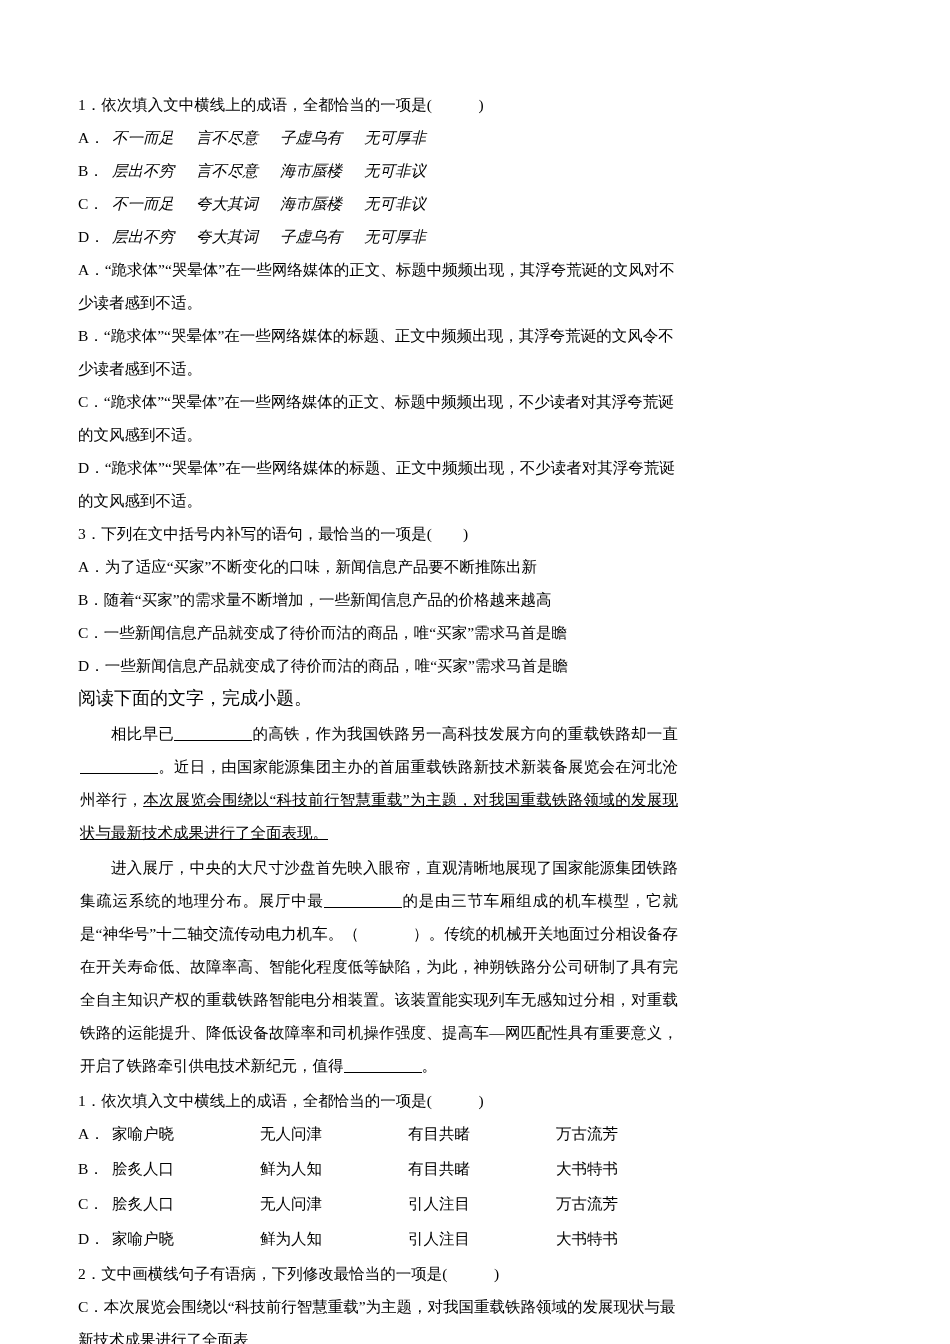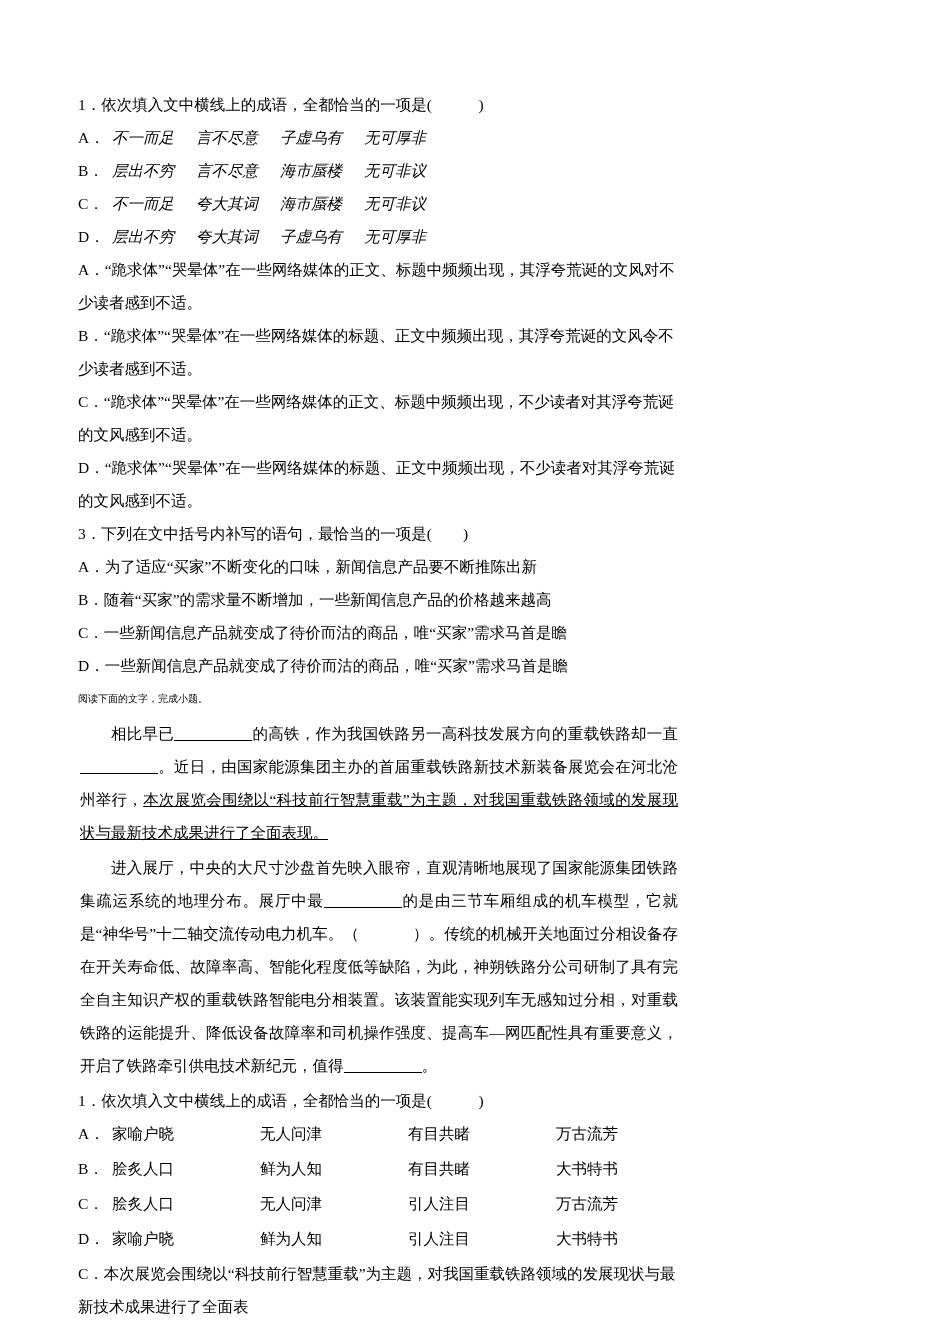--- a/index.html
+++ b/index.html
@@ -14,21 +14,21 @@
     color: #000000;
   }
   .page {
     position: relative;
     width: 758px;
     min-height: 1344px;
     box-sizing: border-box;
     padding: 88px 78px 40px 78px;
   }
   .line {
-    font-size: 10px;
+    font-size: 18px;
     line-height: 33px;
     white-space: pre-wrap;
   }
   .q-line {
     font-size: 15.5px;
     line-height: 33px;
   }
   .opt-line {
     font-size: 15.5px;
     line-height: 33px;
@@ -181,17 +181,18 @@
     <span class="c">万古流芳</span>
   </div>
   <div class="opt-cols">
     <span class="lbl">D．</span>
     <span class="c">家喻户晓</span>
     <span class="c">鲜为人知</span>
     <span class="c">引人注目</span>
     <span class="c">大书特书</span>
   </div>
 
+  <div class="q-line">2．文中画横线句子有语病，下列修改最恰当的一项是(　　　)</div>
   <div class="opt-line">
     <span class="lbl">C．</span><span>本次展览会围绕以“科技前行智慧重载”为主题，对我国重载铁路领域的发展现状与最新技术成果进行了全面表</span>
   </div>
 
 </div>
 
 </body></html>

